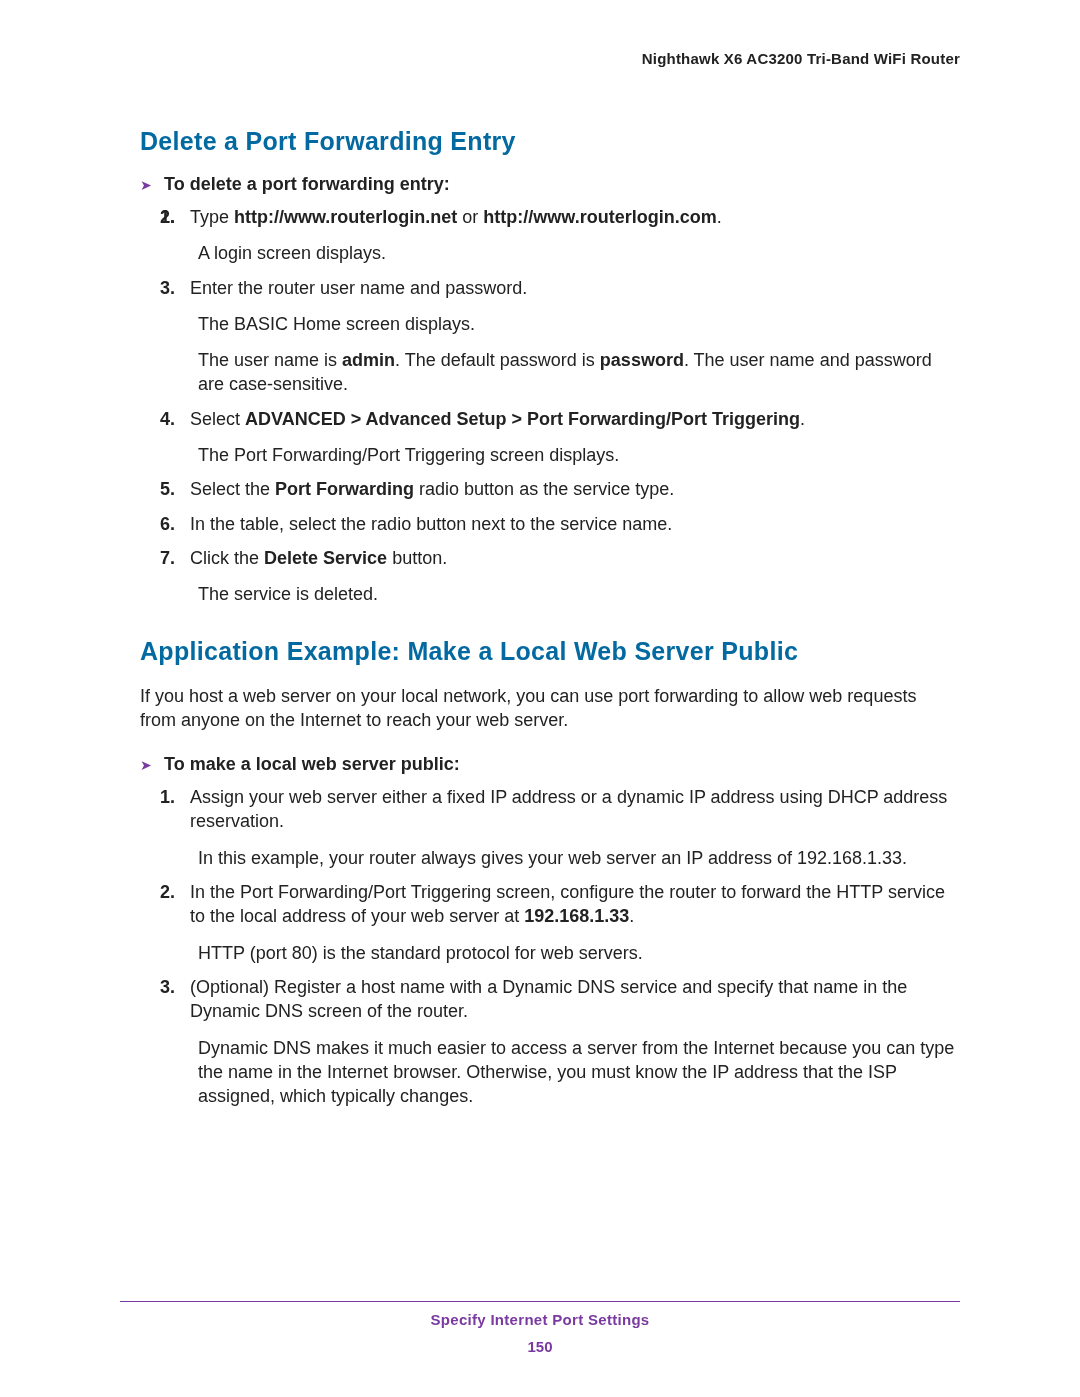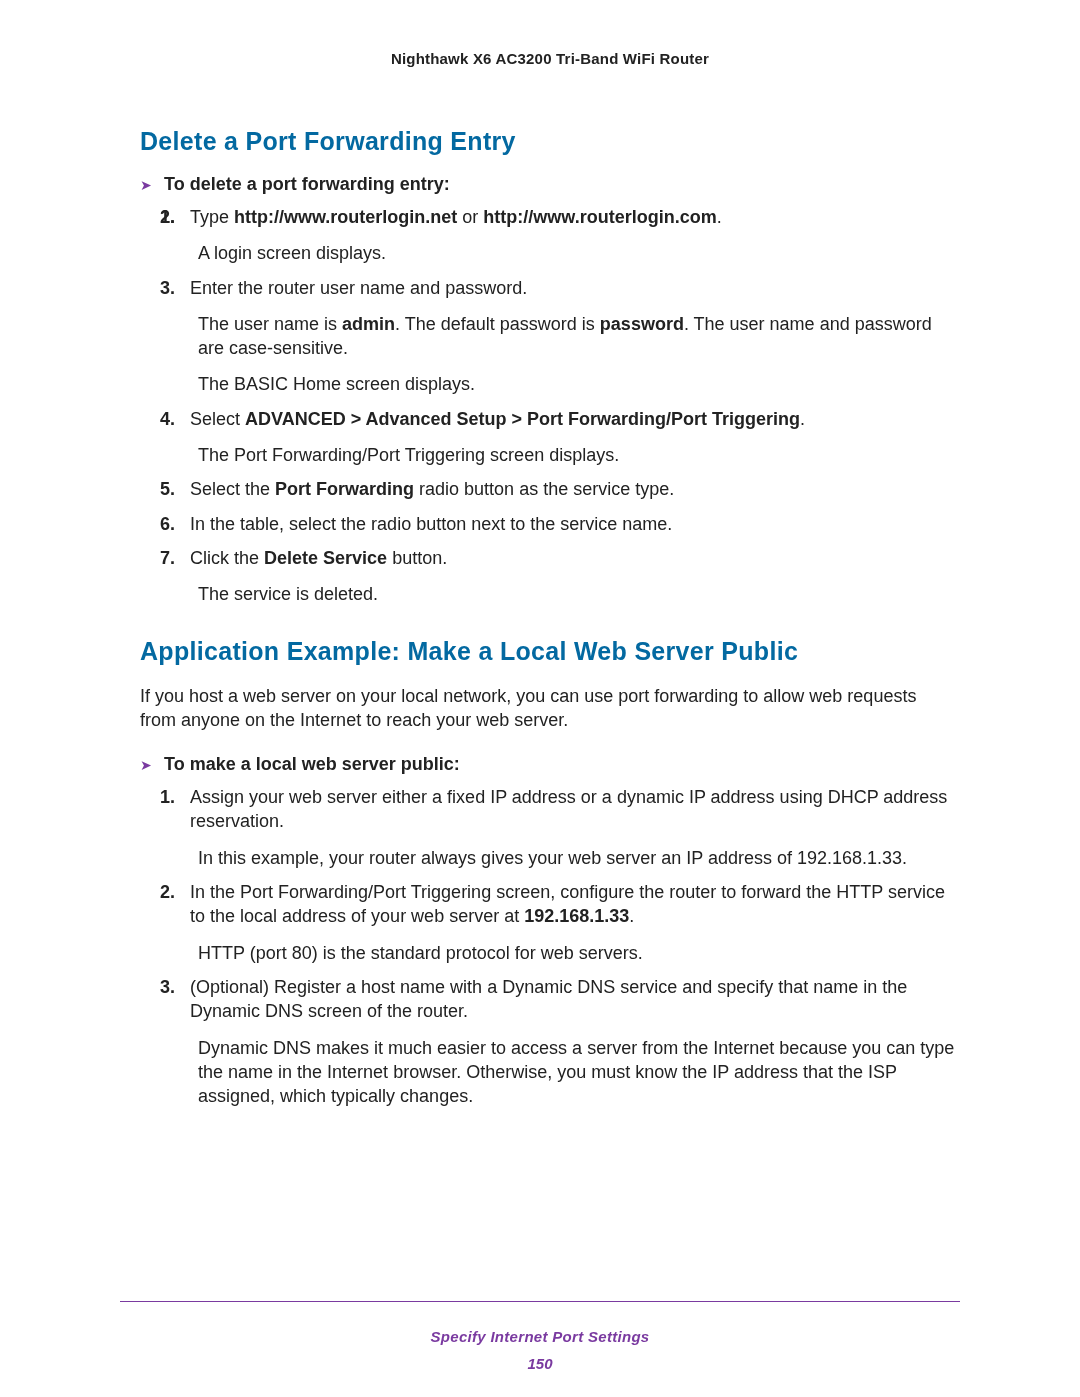--- a/index.html
+++ b/index.html
@@ -11,21 +11,21 @@
     width: 1080px;
   }
   .page {
     box-sizing: border-box;
     width: 1080px;
     min-height: 1397px;
     padding: 50px 120px 40px 140px;
     position: relative;
   }
   .running-header {
-    text-align: center;
+    text-align: right;
     font-weight: bold;
     font-size: 15px;
     color: #222;
     margin-bottom: 60px;
     letter-spacing: 0.2px;
   }
   h2.section {
     color: #0369a1;
     font-size: 25px;
     margin: 30px 0 18px 0;
@@ -80,23 +80,22 @@
     margin: 0;
     position: absolute;
     left: 120px;
     right: 120px;
     bottom: 95px;
   }
   .footer {
     position: absolute;
     left: 0;
     right: 0;
-    bottom: 25px;
+    bottom: 42px;
     text-align: center;
-    font-style: italic;
   }
   .footer-title {
     color: #7a3aa0;
     font-weight: bold;
     font-size: 15px;
     letter-spacing: 0.3px;
   }
   .footer-page {
     color: #7a3aa0;
     font-weight: bold;
@@ -126,24 +125,24 @@
     <li>
       <span class="num">2.</span>
       <span>
         <span>Type </span><b>http://www.routerlogin.net</b><span> or </span><b>http://www.routerlogin.com</b><span>.</span>
       </span>
       <p>A login screen displays.</p>
     </li>
     <li>
       <span class="num">3.</span>
       <span>Enter the router user name and password.</span>
+      <p>The BASIC Home screen displays.</p>
       <p>
         <span>The user name is </span><b>admin</b><span>. The default password is </span><b>password</b><span>. The user name and password are case-sensitive.</span>
       </p>
-      <p>The BASIC Home screen displays.</p>
     </li>
     <li>
       <span class="num">4.</span>
       <span>
         <span>Select </span><b>ADVANCED &gt; Advanced Setup &gt; Port Forwarding/Port Triggering</b><span>.</span>
       </span>
       <p>The Port Forwarding/Port Triggering screen displays.</p>
     </li>
     <li>
       <span class="num">5.</span>

